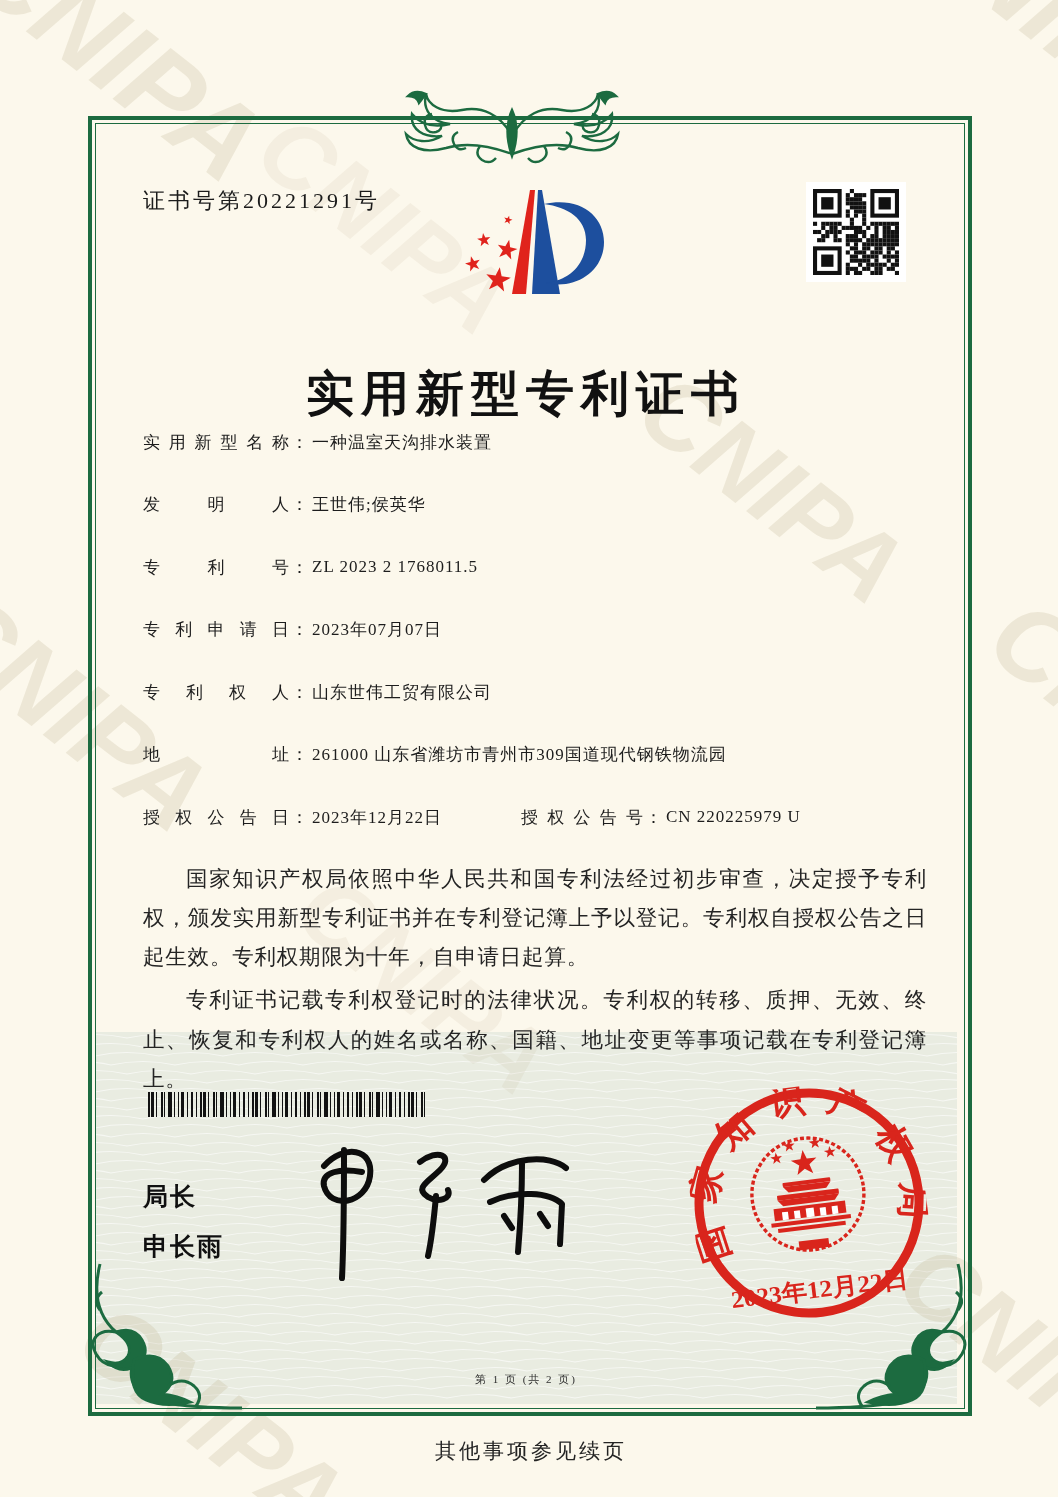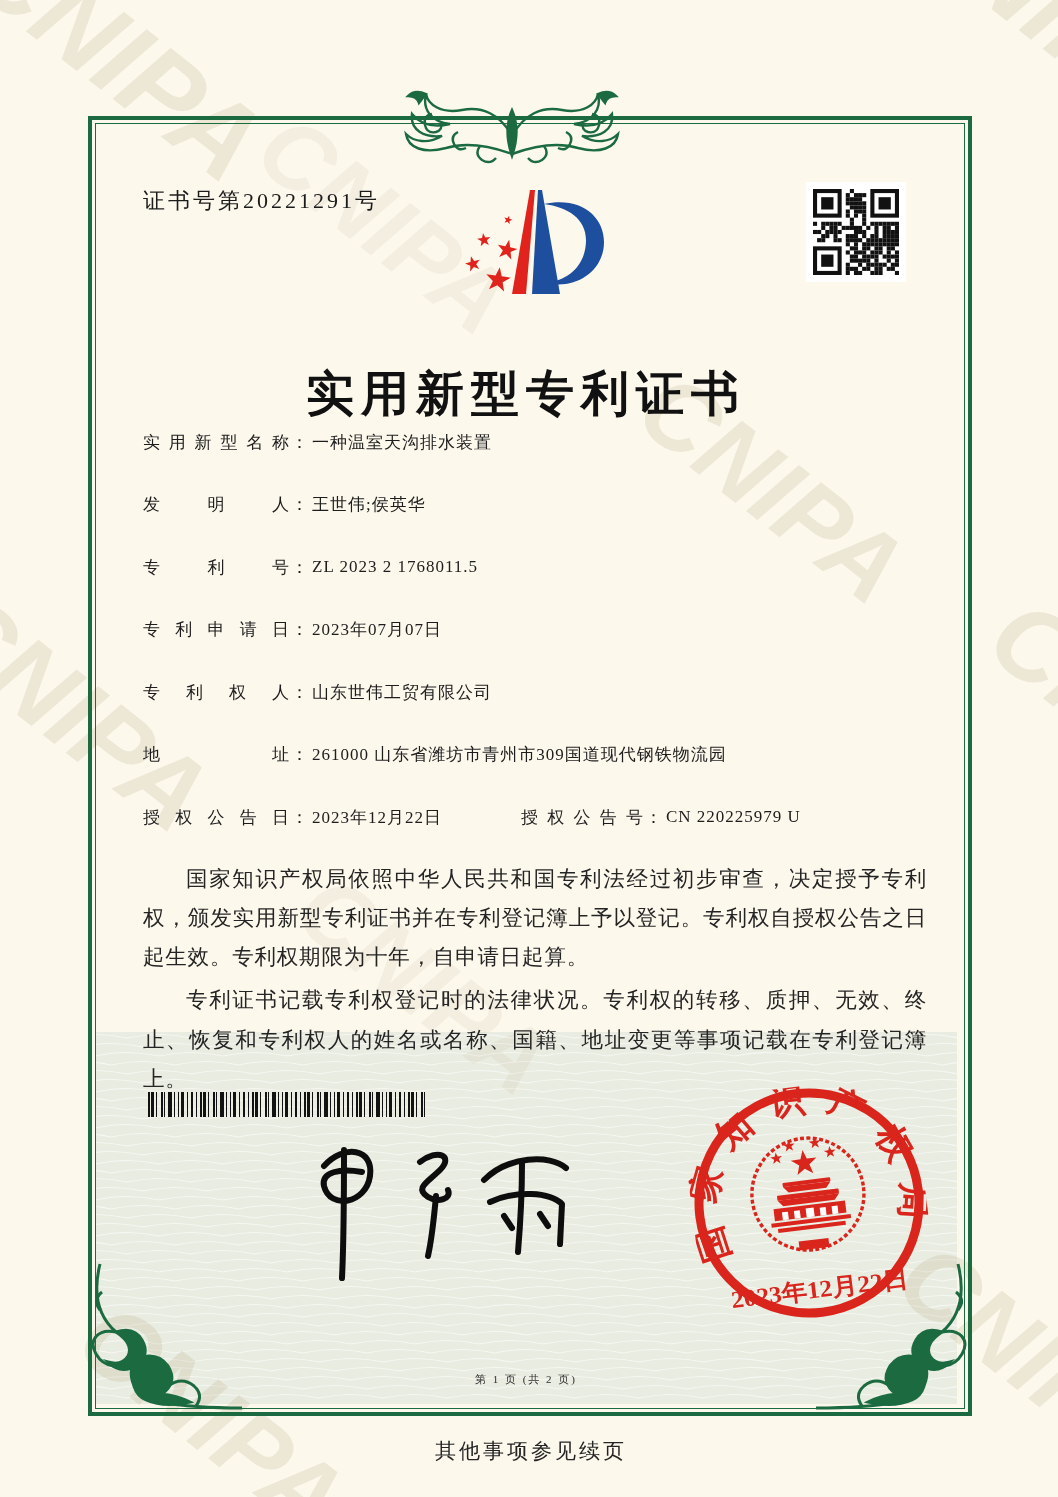--- a/index.html
+++ b/index.html
@@ -445,20 +445,24 @@
     </div>
   </div>
 
   <div class="paras">
     <p>国家知识产权局依照中华人民共和国专利法经过初步审查，决定授予专利权，颁发实用新型专利证书并在专利登记簿上予以登记。专利权自授权公告之日起生效。专利权期限为十年，自申请日起算。</p>
     <p>专利证书记载专利权登记时的法律状况。专利权的转移、质押、无效、终止、恢复和专利权人的姓名或名称、国籍、地址变更等事项记载在专利登记簿上。</p>
   </div>
 
   <div class="barcode"></div>
 
+  <div class="director">
+    <div>局长</div>
+    <div>申长雨</div>
+  </div>
 
   <svg class="signature" width="300" height="170" viewBox="0 0 300 170">
     <g stroke-width="6">
       <path d="M46 38 C66 16 96 20 92 48 C88 76 52 82 46 58 C43 44 62 40 84 44"></path>
       <path d="M66 22 C66 60 66 110 64 150"></path>
       <path d="M142 34 c18 -14 34 -6 20 8 c-12 12 -26 18 -12 27 c10 6 24 2 20 -7"></path>
       <path d="M158 68 c-2 22 -4 42 -8 60"></path>
       <path d="M206 52 C230 28 272 26 288 40"></path>
       <path d="M244 36 C244 66 242 100 240 124"></path>
       <path d="M212 74 C238 62 272 64 284 76 L282 116"></path>

